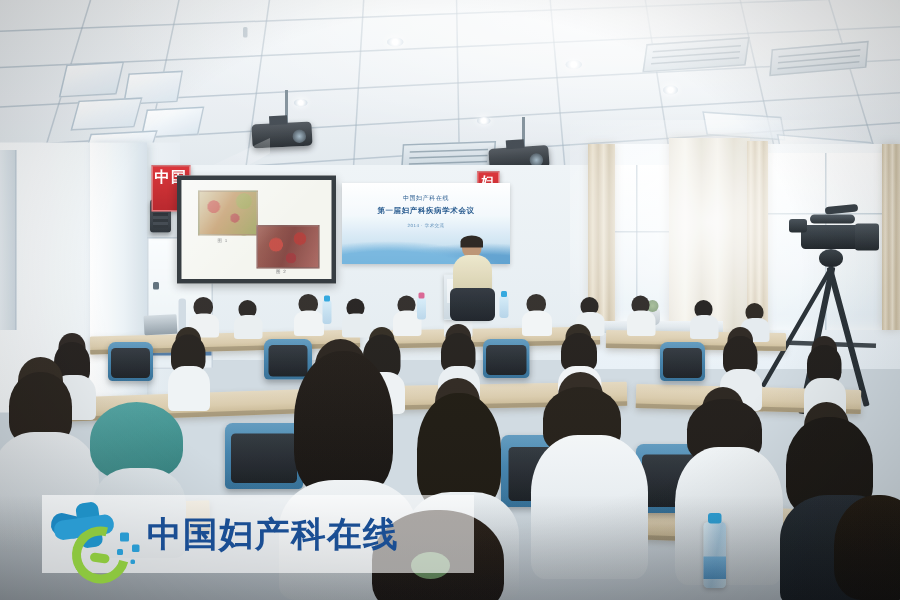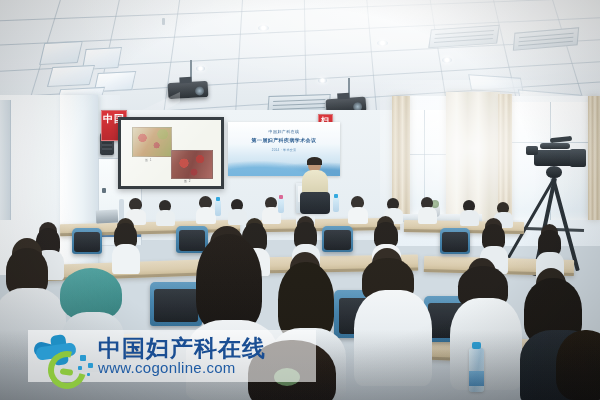--- a/index.html
+++ b/index.html
@@ -677,17 +677,16 @@
       <div class="lg-cross-h"></div>
       <div class="lg-e"></div>
       <div class="lg-e-tail"></div>
       <div class="lg-sq" style="left:50px;top:22px;width:6px;height:6px;"></div>
       <div class="lg-sq" style="left:58px;top:30px;width:5px;height:5px;"></div>
       <div class="lg-sq" style="left:48px;top:33px;width:4px;height:4px;"></div>
       <div class="lg-sq" style="left:57px;top:40px;width:3px;height:3px;"></div>
     </div>
     <div id="wm-text">
       <div id="wm-cn">中国妇产科在线</div>
-      <div id="wm-url">www.cogonline.com</div>
     </div>
   </div>
 
 </div>
 
 </body></html>

